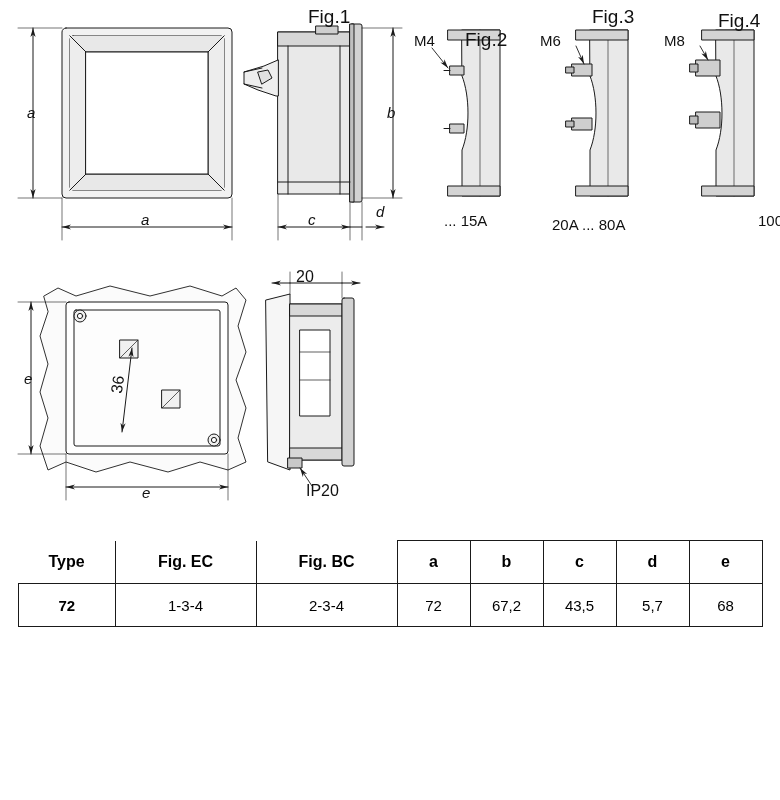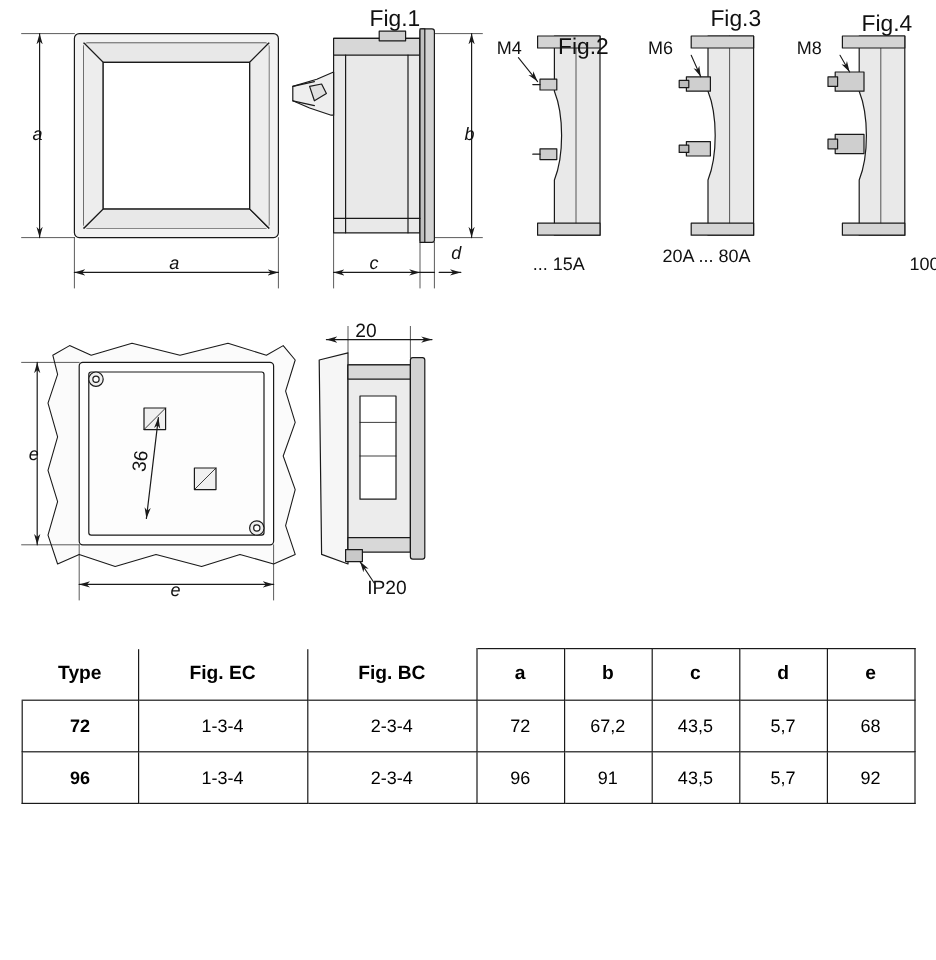--- a/index.html
+++ b/index.html
@@ -274,21 +274,21 @@
   <div class="lbl big" style="left:308px; top:6px;">Fig.1</div>
   <div class="lbl big" style="left:465px; top:6px;margin-top:23px;">Fig.2</div>
   <div class="lbl big" style="left:592px; top:6px;">Fig.3</div>
   <div class="lbl big" style="left:718px; top:10px;">Fig.4</div>
 
   <div class="lbl" style="left:414px; top:32px;">M4</div>
   <div class="lbl" style="left:540px; top:32px;">M6</div>
   <div class="lbl" style="left:664px; top:32px;">M8</div>
 
   <div class="lbl" style="left:444px; top:212px;">... 15A</div>
-  <div class="lbl" style="left:552px; top:205px;">20A ... 80A</div>
+  <div class="lbl" style="left:552px; top:216px;">20A ... 80A</div>
   <div class="lbl" style="left:718px; top:212px;margin-left:40px;">100A</div>
 
   <div class="lbl ital" style="left:24px; top:370px;">e</div>
   <div class="lbl ital" style="left:142px; top:484px;">e</div>
   <div class="lbl" style="left:296px; top:268px; font-size:16px;">20</div>
   <div class="lbl" style="left:108px; top:392px; transform: rotate(-82deg); transform-origin: left top; font-size:16px;">36</div>
   <div class="lbl" style="left:306px; top:482px; font-size:16px;">IP20</div>
 
   <table class="spec-table">
     <thead>
@@ -307,26 +307,16 @@
       <tr>
         <td class="type-cell">72</td>
         <td>1-3-4</td>
         <td>2-3-4</td>
         <td>72</td>
         <td>67,2</td>
         <td>43,5</td>
         <td>5,7</td>
         <td>68</td>
       </tr>
-      <tr>
-        <td class="type-cell">96</td>
-        <td>1-3-4</td>
-        <td>2-3-4</td>
-        <td>96</td>
-        <td>91</td>
-        <td>43,5</td>
-        <td>5,7</td>
-        <td>92</td>
-      </tr>
     </tbody>
   </table>
 
 </div>
 
 </body></html>

